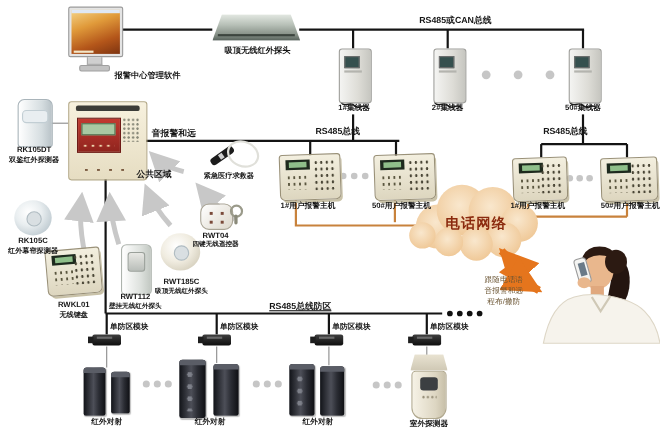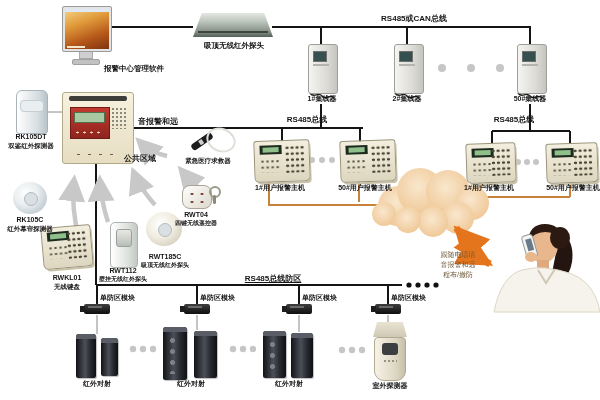--- a/index.html
+++ b/index.html
@@ -339,20 +339,21 @@
   <div class="lbl f7" style="left:42px;top:274px;width:50px;">RWKL01</div>
   <div class="lbl f65" style="left:42px;top:283px;width:50px;">无线键盘</div>
   <div class="lbl f7" style="left:94px;top:267px;width:58px;">RWT112</div>
   <div class="lbl f6" style="left:94px;top:276px;width:58px;">壁挂无线红外探头</div>
   <div class="lbl f7" style="left:134px;top:253px;width:62px;">RWT185C</div>
   <div class="lbl f6" style="left:134px;top:262px;width:62px;">吸顶无线红外探头</div>
   <div class="lbl f7" style="left:168px;top:211px;width:56px;">RWT04</div>
   <div class="lbl f6" style="left:168px;top:220px;width:56px;">四键无线遥控器</div>
   <div class="lbl f65" style="left:180px;top:157px;width:56px;">紧急医疗求救器</div>
 
+  <div class="lbl cloudtxt" style="left:394px;top:195px;width:78px;">电话网络</div>
   <div class="lbl note" style="left:433px;top:250px;width:50px;">跟随电话语</div>
   <div class="lbl note" style="left:433px;top:260px;width:50px;">音报警和远</div>
   <div class="lbl note" style="left:433px;top:270px;width:50px;">程布/撤防</div>
 
   <div class="lbl f8" style="left:238px;top:274px;width:70px;text-decoration:underline;">RS485总线防区</div>
   <div class="lbl f7 left" style="left:100px;top:294px;width:40px;">单防区模块</div>
   <div class="lbl f7 left" style="left:200px;top:294px;width:40px;">单防区模块</div>
   <div class="lbl f7 left" style="left:302px;top:294px;width:40px;">单防区模块</div>
   <div class="lbl f7 left" style="left:391px;top:294px;width:40px;">单防区模块</div>
   <div class="lbl f7" style="left:76px;top:380px;width:42px;">红外对射</div>

